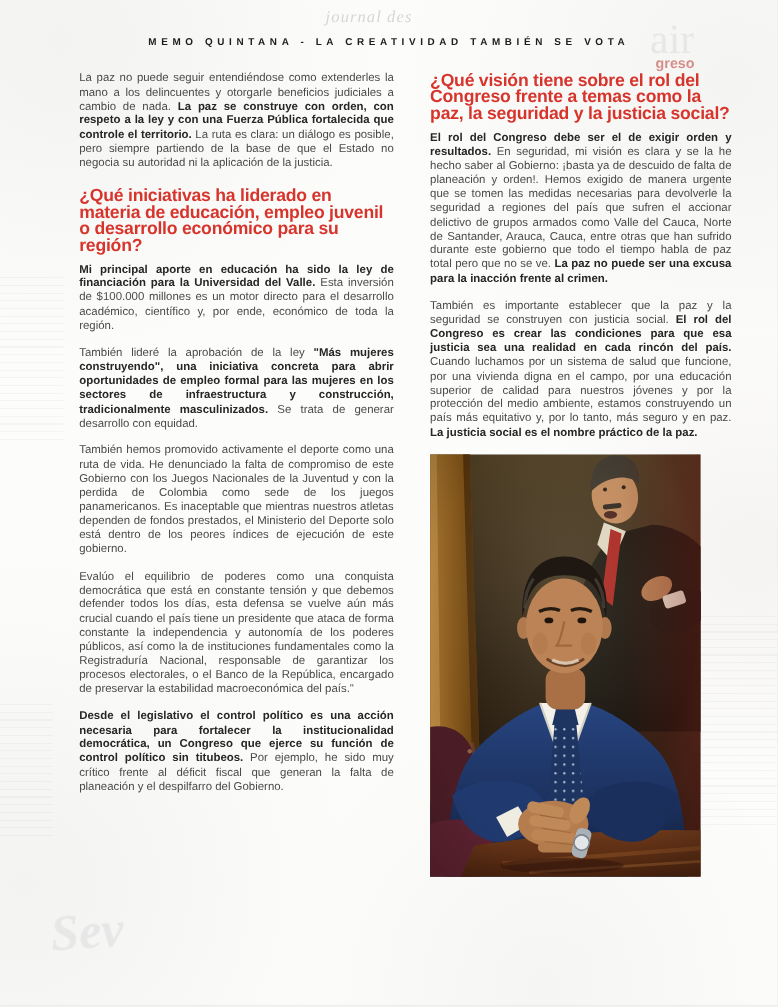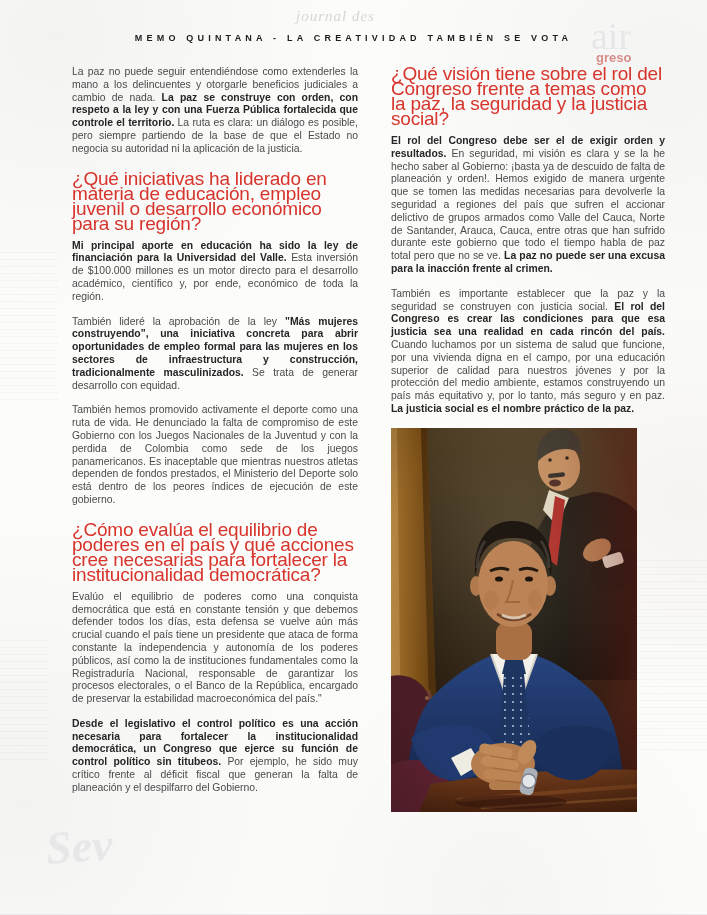--- a/index.html
+++ b/index.html
@@ -35,21 +35,21 @@
     font-size:9px;font-weight:bold;letter-spacing:3.8px;color:var(--footer-red,#a84a40);white-space:nowrap;}
 
   
   .col{position:absolute;top:66px;}
   .col-left{left:72px;width:286px;}
   .col-right{left:391px;width:274px;}
   .blocks > :first-child{margin-top:0;}
   p.paragraph{margin:0 0 12px;font-size:10.4px;line-height:12.8px;text-align:justify;
     color:var(--body-text,#4a4a4a);}
   p.paragraph .rb{font-weight:bold;color:var(--bold-text,#262626);}
-  h2.heading{margin:15px 0 9px;font-size:19px;line-height:15px;font-weight:normal;
+  h2.heading{margin:15px 0 9px;font-size:16px;line-height:15px;font-weight:bold;
     color:var(--heading-red,#d7342c);letter-spacing:-0.2px;}
 
   
   figure.portrait{margin:8px 0 0;width:246px;height:384px;}
   figure.portrait svg{display:block;}
 </style>
 </head>
 <body>
 
 <div class="page">
@@ -66,21 +66,20 @@
   </div>
 
   <div class="running-head">MEMO QUINTANA - LA CREATIVIDAD TAMBIÉN SE VOTA</div>
 
   <section class="col col-left blocks">
       <p class="paragraph"><span class="rr">La paz no puede seguir entendiéndose como extenderles la mano a los delincuentes y otorgarle beneficios judiciales a cambio de nada. </span><span class="rb">La paz se construye con orden, con respeto a la ley y con una Fuerza Pública fortalecida que controle el territorio.</span><span class="rr"> La ruta es clara: un diálogo es posible, pero siempre partiendo de la base de que el Estado no negocia su autoridad ni la aplicación de la justicia.</span></p>
       <h2 class="heading"><span class="rb">¿Qué iniciativas ha liderado en materia de educación, empleo juvenil o desarrollo económico para su región?</span></h2>
       <p class="paragraph"><span class="rb">Mi principal aporte en educación ha sido la ley de financiación para la Universidad del Valle.</span><span class="rr"> Esta inversión de $100.000 millones es un motor directo para el desarrollo académico, científico y, por ende, económico de toda la región.</span></p>
       <p class="paragraph"><span class="rr">También lideré la aprobación de la ley </span><span class="rb">"Más mujeres construyendo", una iniciativa concreta para abrir oportunidades de empleo formal para las mujeres en los sectores de infraestructura y construcción, tradicionalmente masculinizados.</span><span class="rr"> Se trata de generar desarrollo con equidad.</span></p>
       <p class="paragraph"><span class="rr">También hemos promovido activamente el deporte como una ruta de vida. He denunciado la falta de compromiso de este Gobierno con los Juegos Nacionales de la Juventud y con la perdida de Colombia como sede de los juegos panamericanos. Es inaceptable que mientras nuestros atletas dependen de fondos prestados, el Ministerio del Deporte solo está dentro de los peores índices de ejecución de este gobierno.</span></p>
-      <h2 class="heading"><span class="rb">¿Cómo evalúa el equilibrio de poderes en el país y qué acciones cree necesarias para fortalecer la institucionalidad democrática?</span></h2>
       <p class="paragraph"><span class="rr">Evalúo el equilibrio de poderes como una conquista democrática que está en constante tensión y que debemos defender todos los días, esta defensa se vuelve aún más crucial cuando el país tiene un presidente que ataca de forma constante la independencia y autonomía de los poderes públicos, así como la de instituciones fundamentales como la Registraduría Nacional, responsable de garantizar los procesos electorales, o el Banco de la República, encargado de preservar la estabilidad macroeconómica del país."</span></p>
       <p class="paragraph"><span class="rb">Desde el legislativo el control político es una acción necesaria para fortalecer la institucionalidad democrática, un Congreso que ejerce su función de control político sin titubeos.</span><span class="rr"> Por ejemplo, he sido muy crítico frente al déficit fiscal que generan la falta de planeación y el despilfarro del Gobierno.</span></p>
     </section>
 
   <section class="col col-right">
     <div class="blocks">
         <h2 class="heading"><span class="rb">¿Qué visión tiene sobre el rol del Congreso frente a temas como la paz, la seguridad y la justicia social?</span></h2>
         <p class="paragraph"><span class="rb">El rol del Congreso debe ser el de exigir orden y resultados.</span><span class="rr"> En seguridad, mi visión es clara y se la he hecho saber al Gobierno: ¡basta ya de descuido de falta de planeación y orden!. Hemos exigido de manera urgente que se tomen las medidas necesarias para devolverle la seguridad a regiones del país que sufren el accionar delictivo de grupos armados como Valle del Cauca, Norte de Santander, Arauca, Cauca, entre otras que han sufrido durante este gobierno que todo el tiempo habla de paz total pero que no se ve. </span><span class="rb">La paz no puede ser una excusa para la inacción frente al crimen.</span></p>
         <p class="paragraph"><span class="rr">También es importante establecer que la paz y la seguridad se construyen con justicia social. </span><span class="rb">El rol del Congreso es crear las condiciones para que esa justicia sea una realidad en cada rincón del país.</span><span class="rr"> Cuando luchamos por un sistema de salud que funcione, por una vivienda digna en el campo, por una educación superior de calidad para nuestros jóvenes y por la protección del medio ambiente, estamos construyendo un país más equitativo y, por lo tanto, más seguro y en paz. </span><span class="rb">La justicia social es el nombre práctico de la paz.</span></p>
       </div>

